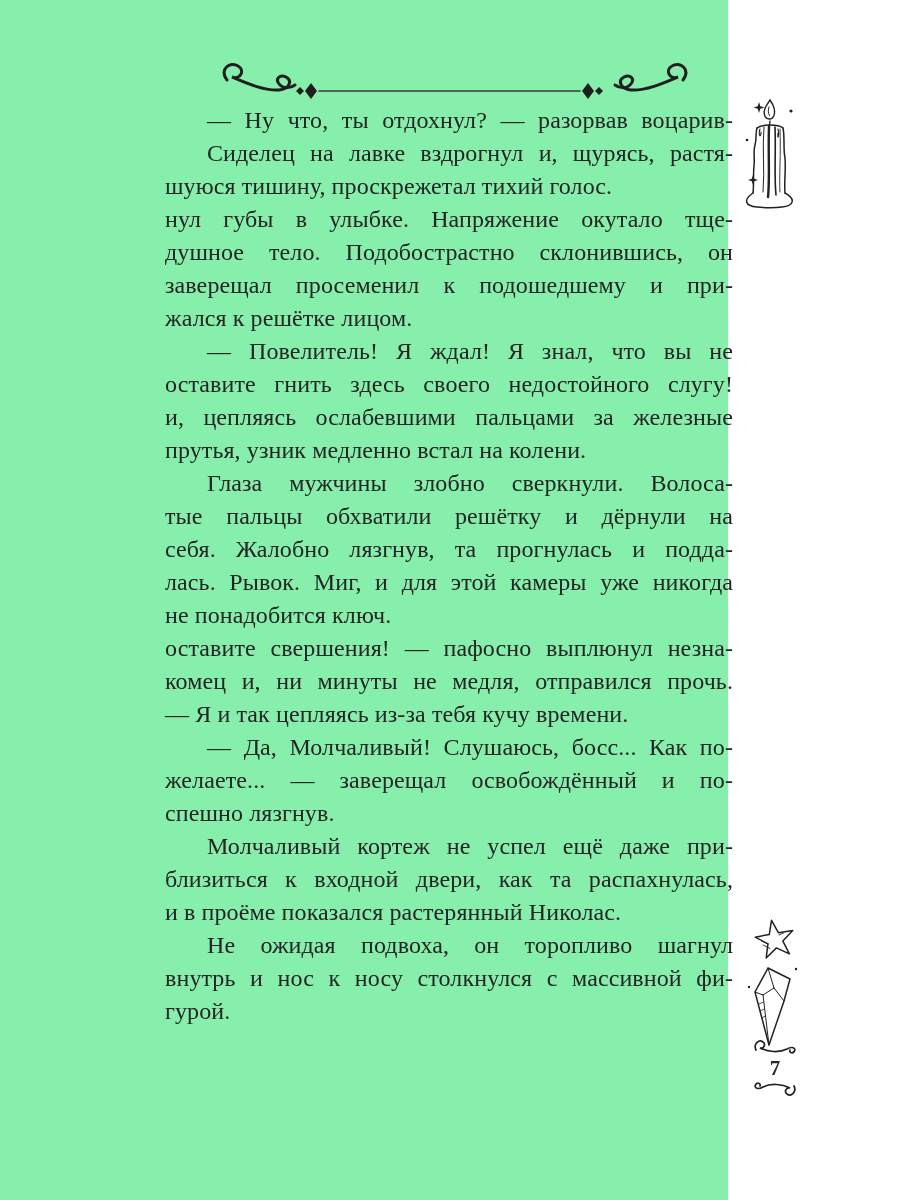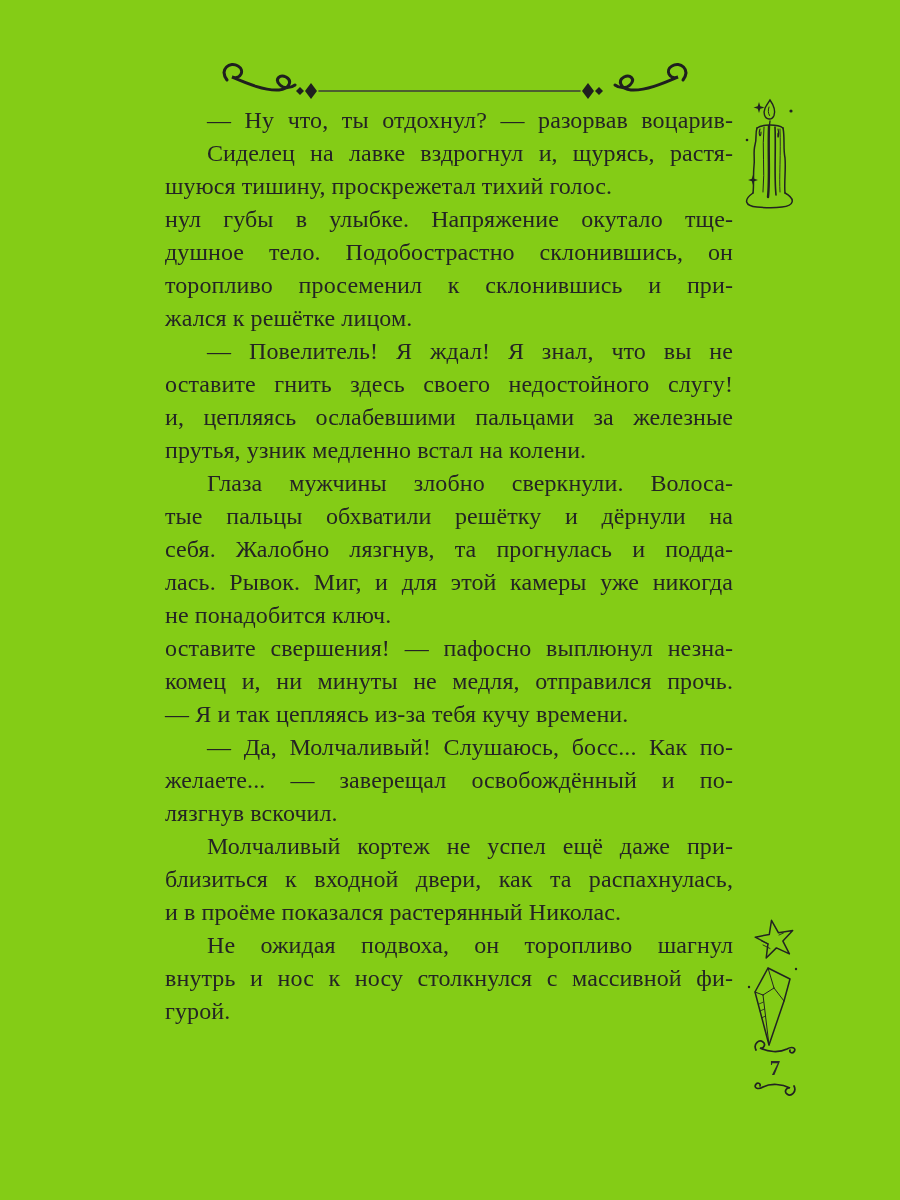--- a/index.html
+++ b/index.html
@@ -3,22 +3,22 @@
 <meta charset="utf-8">
 <style>
   html,body { margin:0; padding:0; }
   body {
     width:900px; height:1200px;
     background:#ffffff;
     font-family:"Liberation Serif","DejaVu Serif",serif;
     overflow:hidden;
   }
   #page {
-    position:relative; width:900px; height:1200px;
-    background:#84cc16;
+    position:relative; width:728px; height:1200px;
+    background:#86efac;
     color:#242424;
   }
   
   .header-ornament { position:absolute; left:205px; top:58px; width:500px; height:48px; }
   
   .candle { position:absolute; left:733px; top:96px; width:72px; height:118px; }
   
   .textblock { position:absolute; left:165px; top:104px; width:568px; }
   .line {
     height:33px; line-height:33px;
@@ -91,41 +91,41 @@
     </g>
   </svg>
 
   <main class="textblock">
     <div class="line first">— Ну что, ты отдохнул? — разорвав воцарив-</div>
     <div class="line first">Сиделец на лавке вздрогнул и, щурясь, растя-</div>
 
     <div class="line plast">шуюся тишину, проскрежетал тихий голос.</div>
     <div class="line">нул губы в улыбке. Напряжение окутало тще-</div>
     <div class="line">душное тело. Подобострастно склонившись, он</div>
-    <div class="line">торопливо просеменил к склонившись и при-</div>
+    <div class="line">заверещал просеменил к подошедшему и при-</div>
     <div class="line plast">жался к решётке лицом.</div>
 
     <div class="line first">— Повелитель! Я ждал! Я знал, что вы не</div>
     <div class="line">оставите гнить здесь своего недостойного слугу!</div>
     <div class="line">и, цепляясь ослабевшими пальцами за железные</div>
     <div class="line plast">прутья, узник медленно встал на колени.</div>
 
     <div class="line first">Глаза мужчины злобно сверкнули. Волоса-</div>
     <div class="line">тые пальцы обхватили решётку и дёрнули на</div>
     <div class="line">себя. Жалобно лязгнув, та прогнулась и подда-</div>
     <div class="line">лась. Рывок. Миг, и для этой камеры уже никогда</div>
     <div class="line plast">не понадобится ключ.</div>
 
     <div class="line">оставите свершения! — пафосно выплюнул незна-</div>
     <div class="line">комец и, ни минуты не медля, отправился прочь.</div>
     <div class="line plast">— Я и так цепляясь из-за тебя кучу времени.</div>
 
     <div class="line first">— Да, Молчаливый! Слушаюсь, босс... Как по-</div>
     <div class="line">желаете... — заверещал освобождённый и по-</div>
-    <div class="line plast">лязгнув вскочил.</div>
+    <div class="line plast">спешно лязгнув.</div>
 
     <div class="line first">Молчаливый кортеж не успел ещё даже при-</div>
     <div class="line">близиться к входной двери, как та распахнулась,</div>
     <div class="line plast">и в проёме показался растерянный Николас.</div>
 
     <div class="line first">Не ожидая подвоха, он торопливо шагнул</div>
     <div class="line">внутрь и нос к носу столкнулся с массивной фи-</div>
     <div class="line plast">гурой.</div>
   </main>
 

